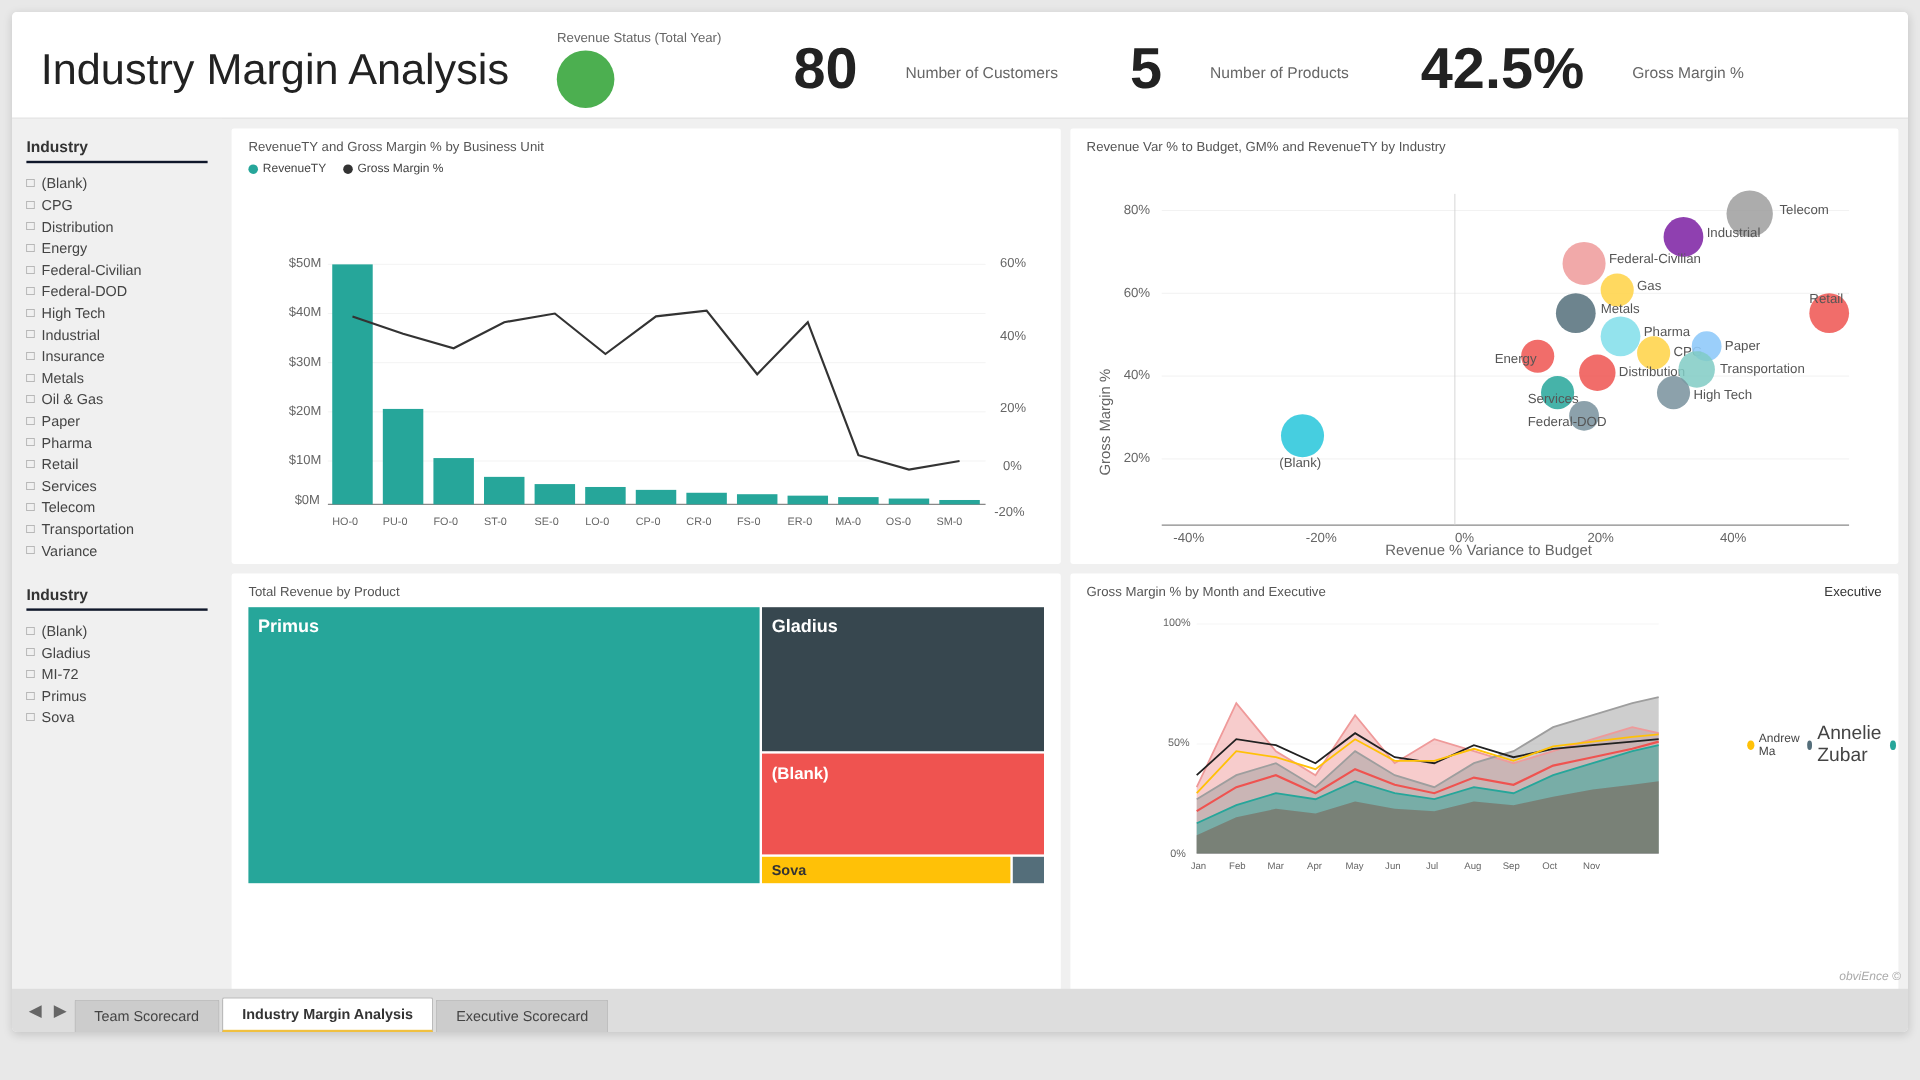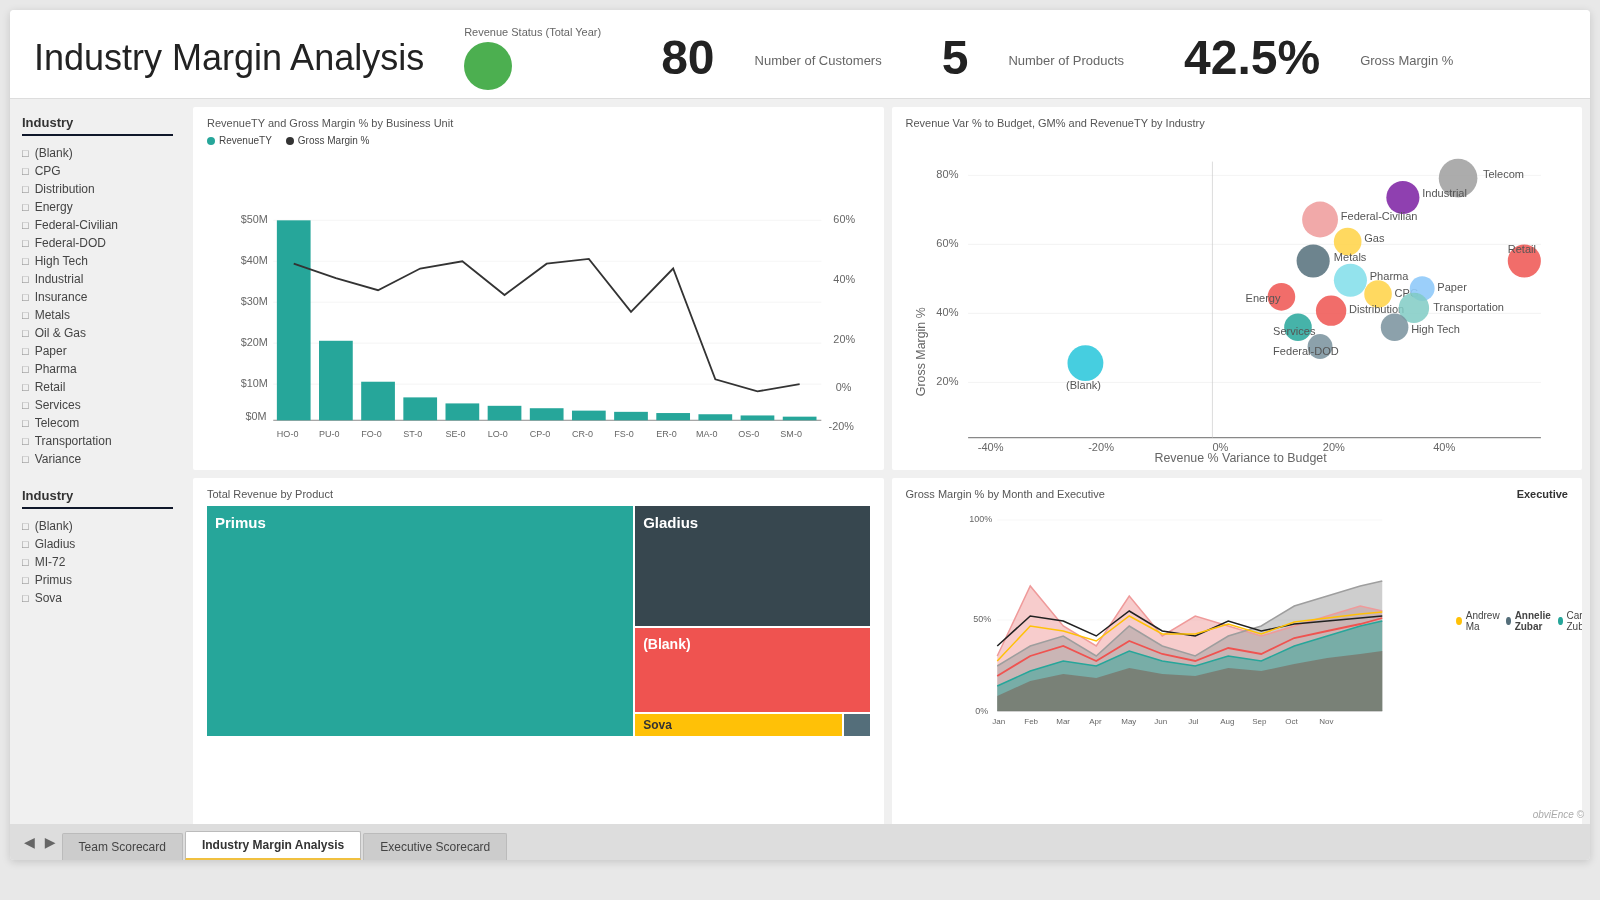--- a/index.html
+++ b/index.html
@@ -419,21 +419,21 @@
               <div style="background:#ffc107;flex:3;display:flex;align-items:center;padding:4px 8px;color:#333;font-size:12px;font-weight:600;">Sova</div>
               <div style="background:#546e7a;flex:0.4;"></div>
             </div>
           </div>
         </div>
       </div>
 
       <div class="chart-panel">
         <div style="display:flex;justify-content:space-between;align-items:flex-start;">
           <div class="chart-title">Gross Margin % by Month and Executive</div>
-          <div style="font-size:11px;font-weight:700;color:#333;margin-left:auto;">Executive</div>
+          <div style="font-size:11px;font-weight:400;color:#333;margin-left:auto;">Executive</div>
         </div>
         <div style="display:flex;height:220px;">
           <svg style="flex:1;" viewBox="0 0 420 220">
 
             <text x="2" y="16" font-size="9" fill="#666">100%</text>
             <text x="6" y="116" font-size="9" fill="#666">50%</text>
             <text x="8" y="208" font-size="9" fill="#666">0%</text>
 
             <line x1="30" y1="14" x2="415" y2="14" stroke="#eee" stroke-width="0.5"></line>
             <line x1="30" y1="114" x2="415" y2="114" stroke="#eee" stroke-width="0.5"></line>
@@ -470,21 +470,21 @@
             <text x="352" y="218" font-size="8" fill="#666">Nov</text>
           </svg>
 
           <div style="width:120px;padding:10px 0 0 8px;display:flex;gap:4px;">
             <div class="legend-item">
               <div class="legend-dot" style="background:#ffc107;"></div>
               <span style="font-size:10px;color:#444;">Andrew Ma</span>
             </div>
             <div class="legend-item">
               <div class="legend-dot" style="background:#546e7a;"></div>
-              <span style="font-size:10px;color:#444;font-weight:bold;">Annelie Zubar</span>
+              <span style="font-size:16px;color:#444;">Annelie Zubar</span>
             </div>
             <div class="legend-item">
               <div class="legend-dot" style="background:#26a69a;"></div>
               <span style="font-size:10px;color:#444;">Carlos Zubar</span>
             </div>
             <div class="legend-item">
               <div class="legend-dot" style="background:#212121;"></div>
               <span style="font-size:10px;color:#444;">Tina Lassila</span>
             </div>
             <div class="legend-item">

